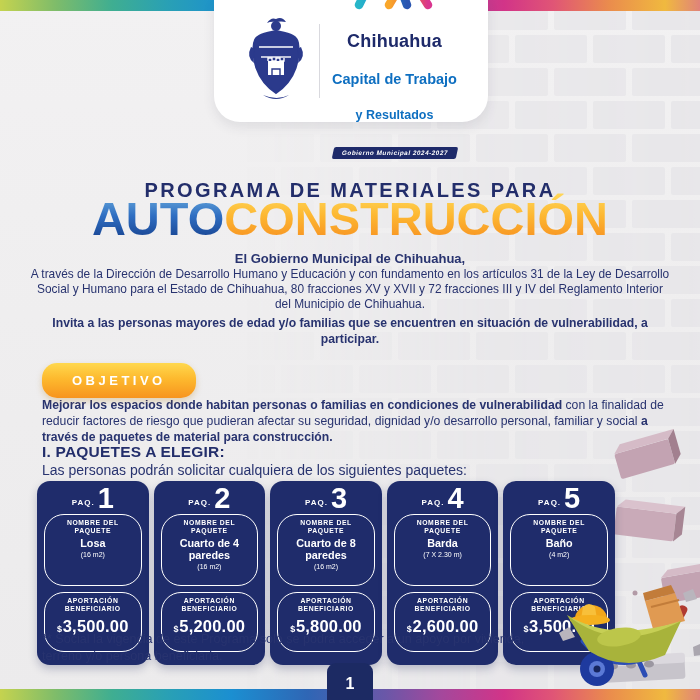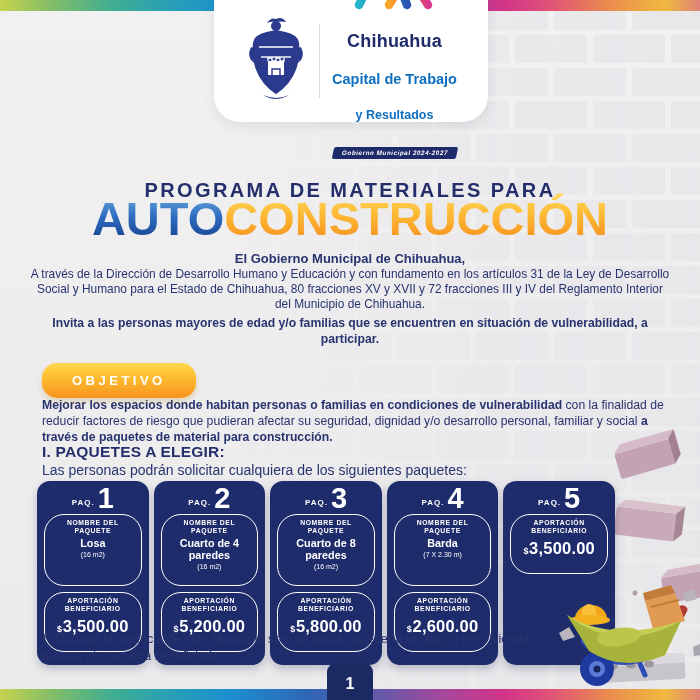--- a/index.html
+++ b/index.html
@@ -244,28 +244,33 @@
         <div class="inner-label">APORTACIÓN BENEFICIARIO</div>
         <div class="amount"><span class="cur">$</span><span>2,600.00</span></div>
       </div>
     </div>
 
     <div class="card">
       <div class="card-top">
         <span class="paq">PAQ.</span>
         <span class="num">5</span>
       </div>
+      <div class="inner name-box">
+        <div class="inner-label">NOMBRE DEL PAQUETE</div>
+        <div class="pkg-name">Baño</div>
+        <div class="pkg-size">(4 m2)</div>
+      </div>
       <div class="inner amount-box">
         <div class="inner-label">APORTACIÓN BENEFICIARIO</div>
         <div class="amount"><span class="cur">$</span><span>3,500.00</span></div>
       </div>
     </div>
   </div>
 
-  <div class="footnote">** Durante la vigencia de este Municipio solo se podrá acceder a un apoyo por vivienda, terreno y/o persona beneficiaria.</div>
+  <div class="footnote">** Social la vigencia de este Programa solo se podrá acceder a un apoyo por vivienda, terreno y/o persona beneficiaria.</div>
 
   <svg class="decor-bricks" width="115" height="265" viewBox="0 0 115 265" aria-hidden="true">
     <g transform="rotate(-16 60 42)">
       <rect x="32" y="28" width="56" height="26" rx="2" fill="#c3a3b2"></rect>
       <polygon points="32,28 40,20 96,20 88,28" fill="#d5bbc7"></polygon>
       <polygon points="88,28 96,20 96,46 88,54" fill="#a2808f"></polygon>
     </g>
     <g transform="rotate(7 60 105)">
       <rect x="30" y="92" width="60" height="28" rx="2" fill="#c9aab8"></rect>
       <polygon points="30,92 38,84 98,84 90,92" fill="#dac2cd"></polygon>

